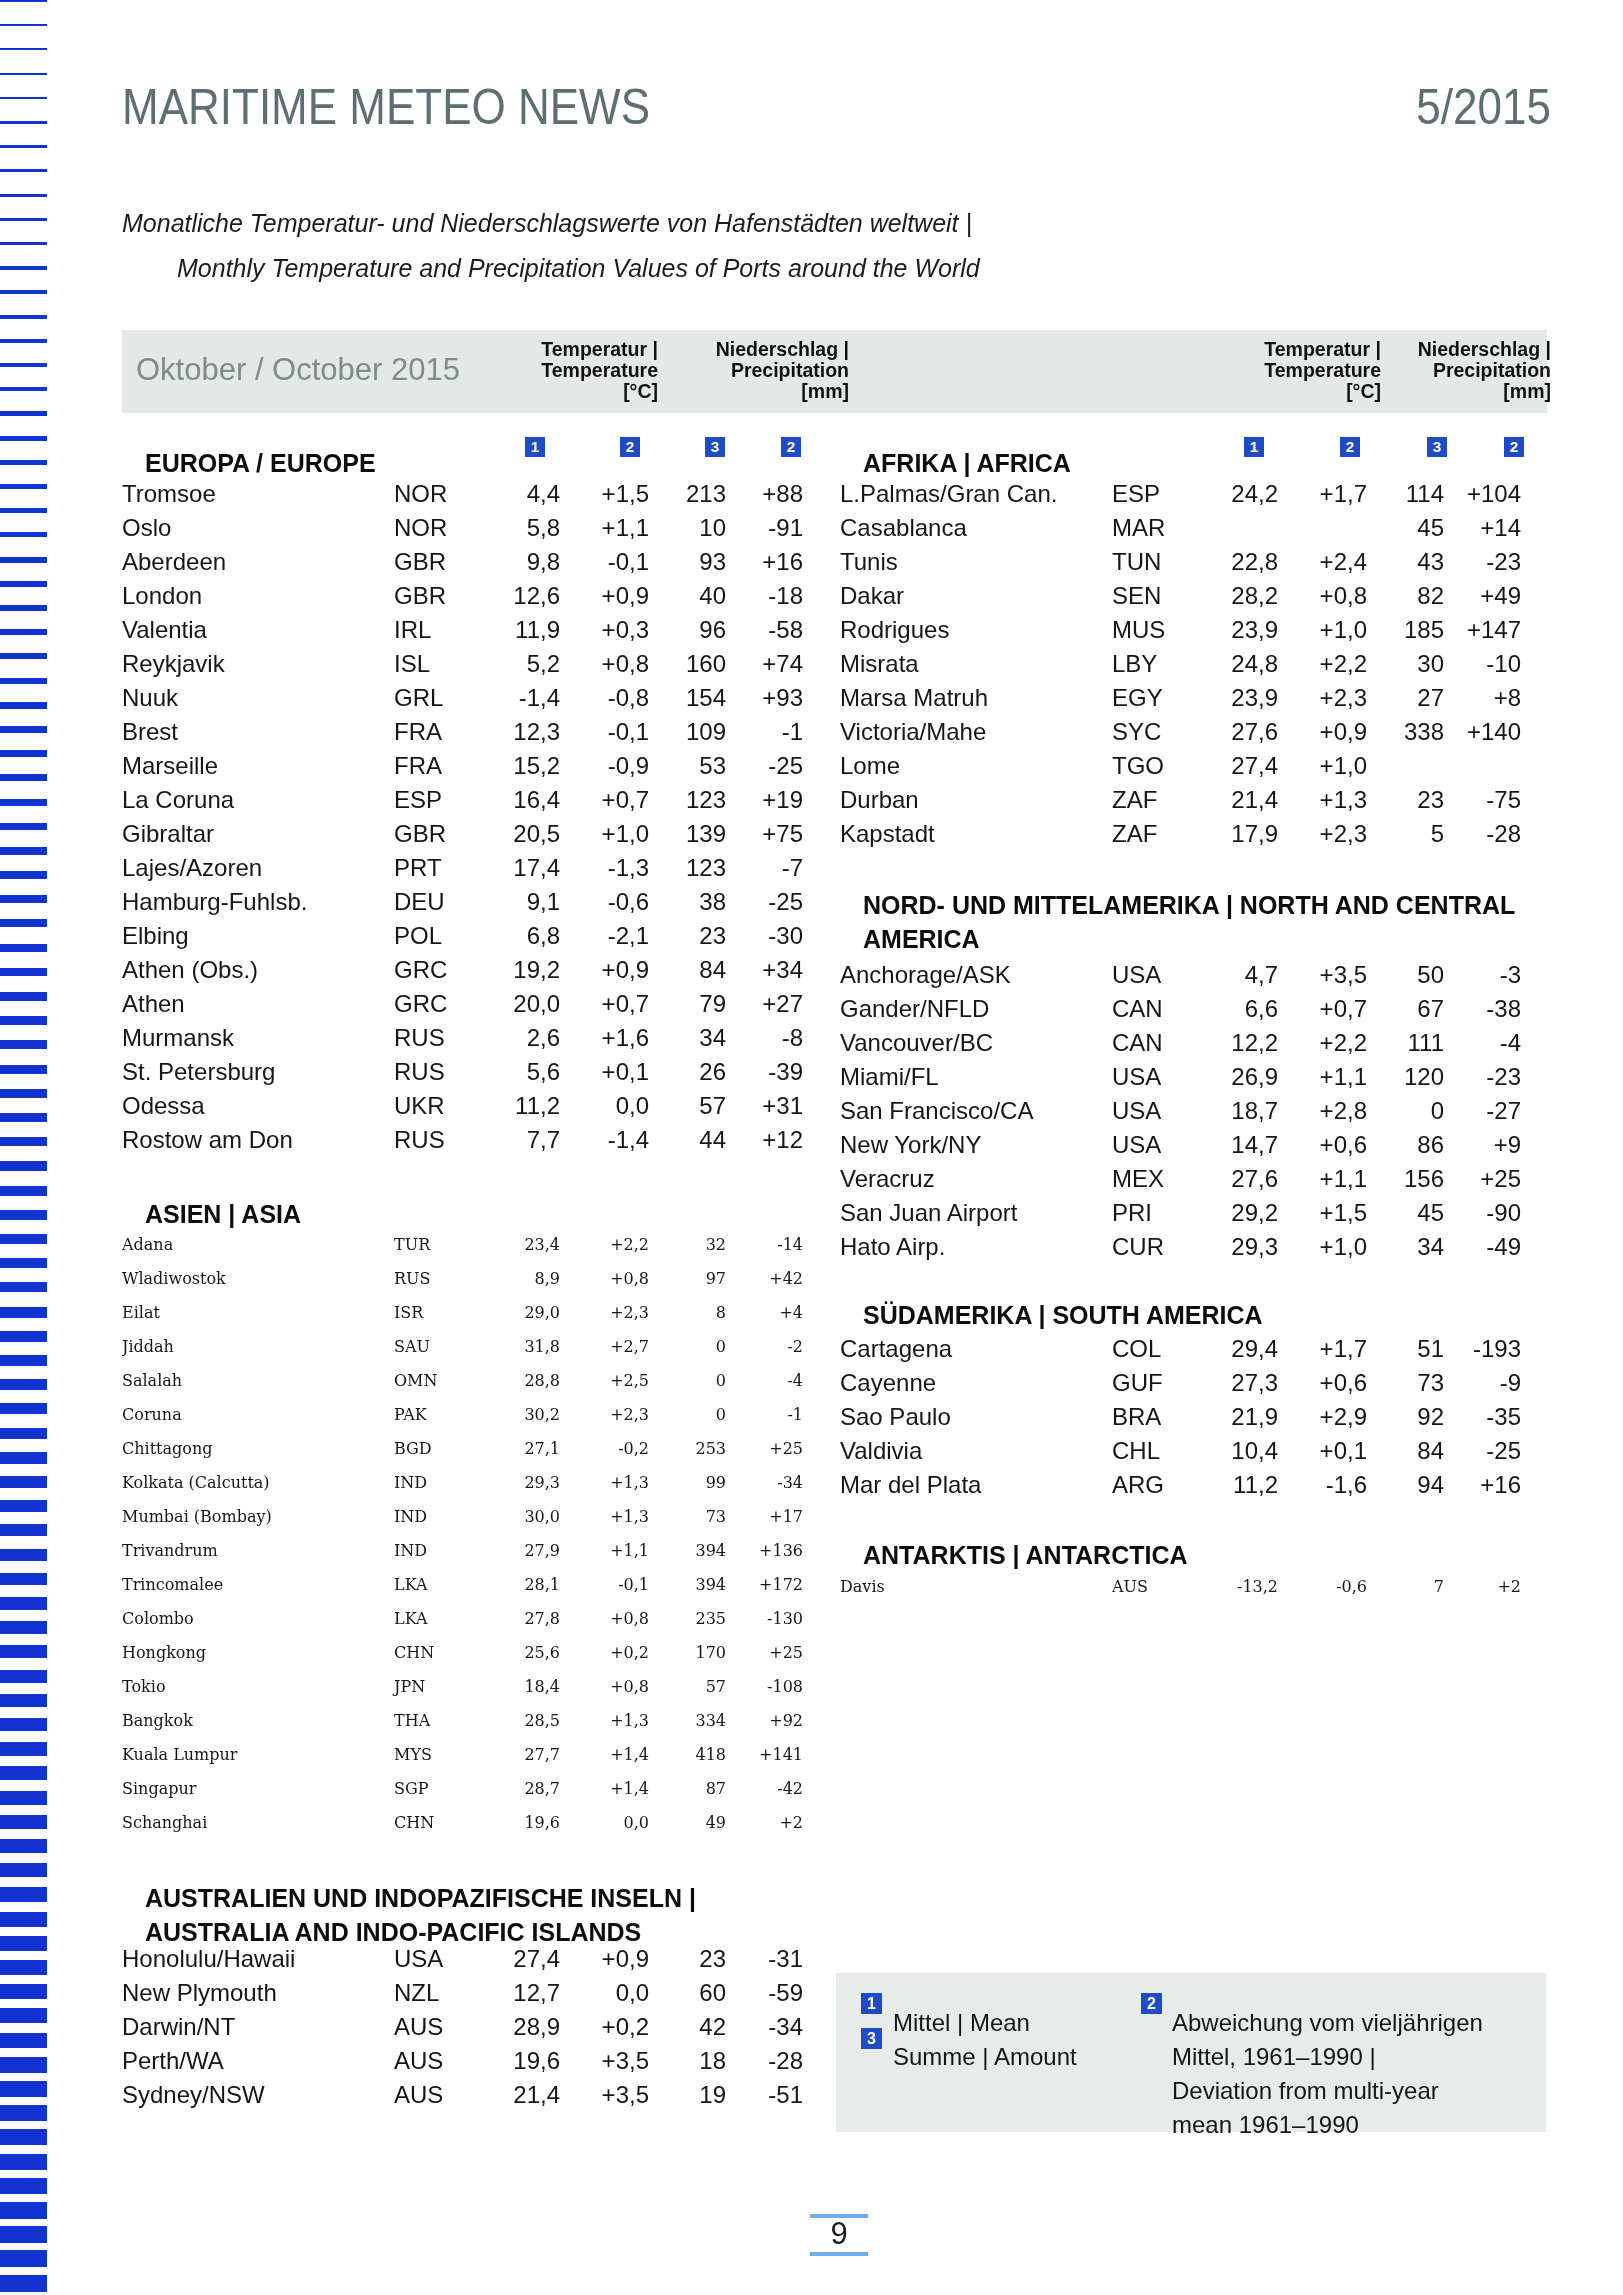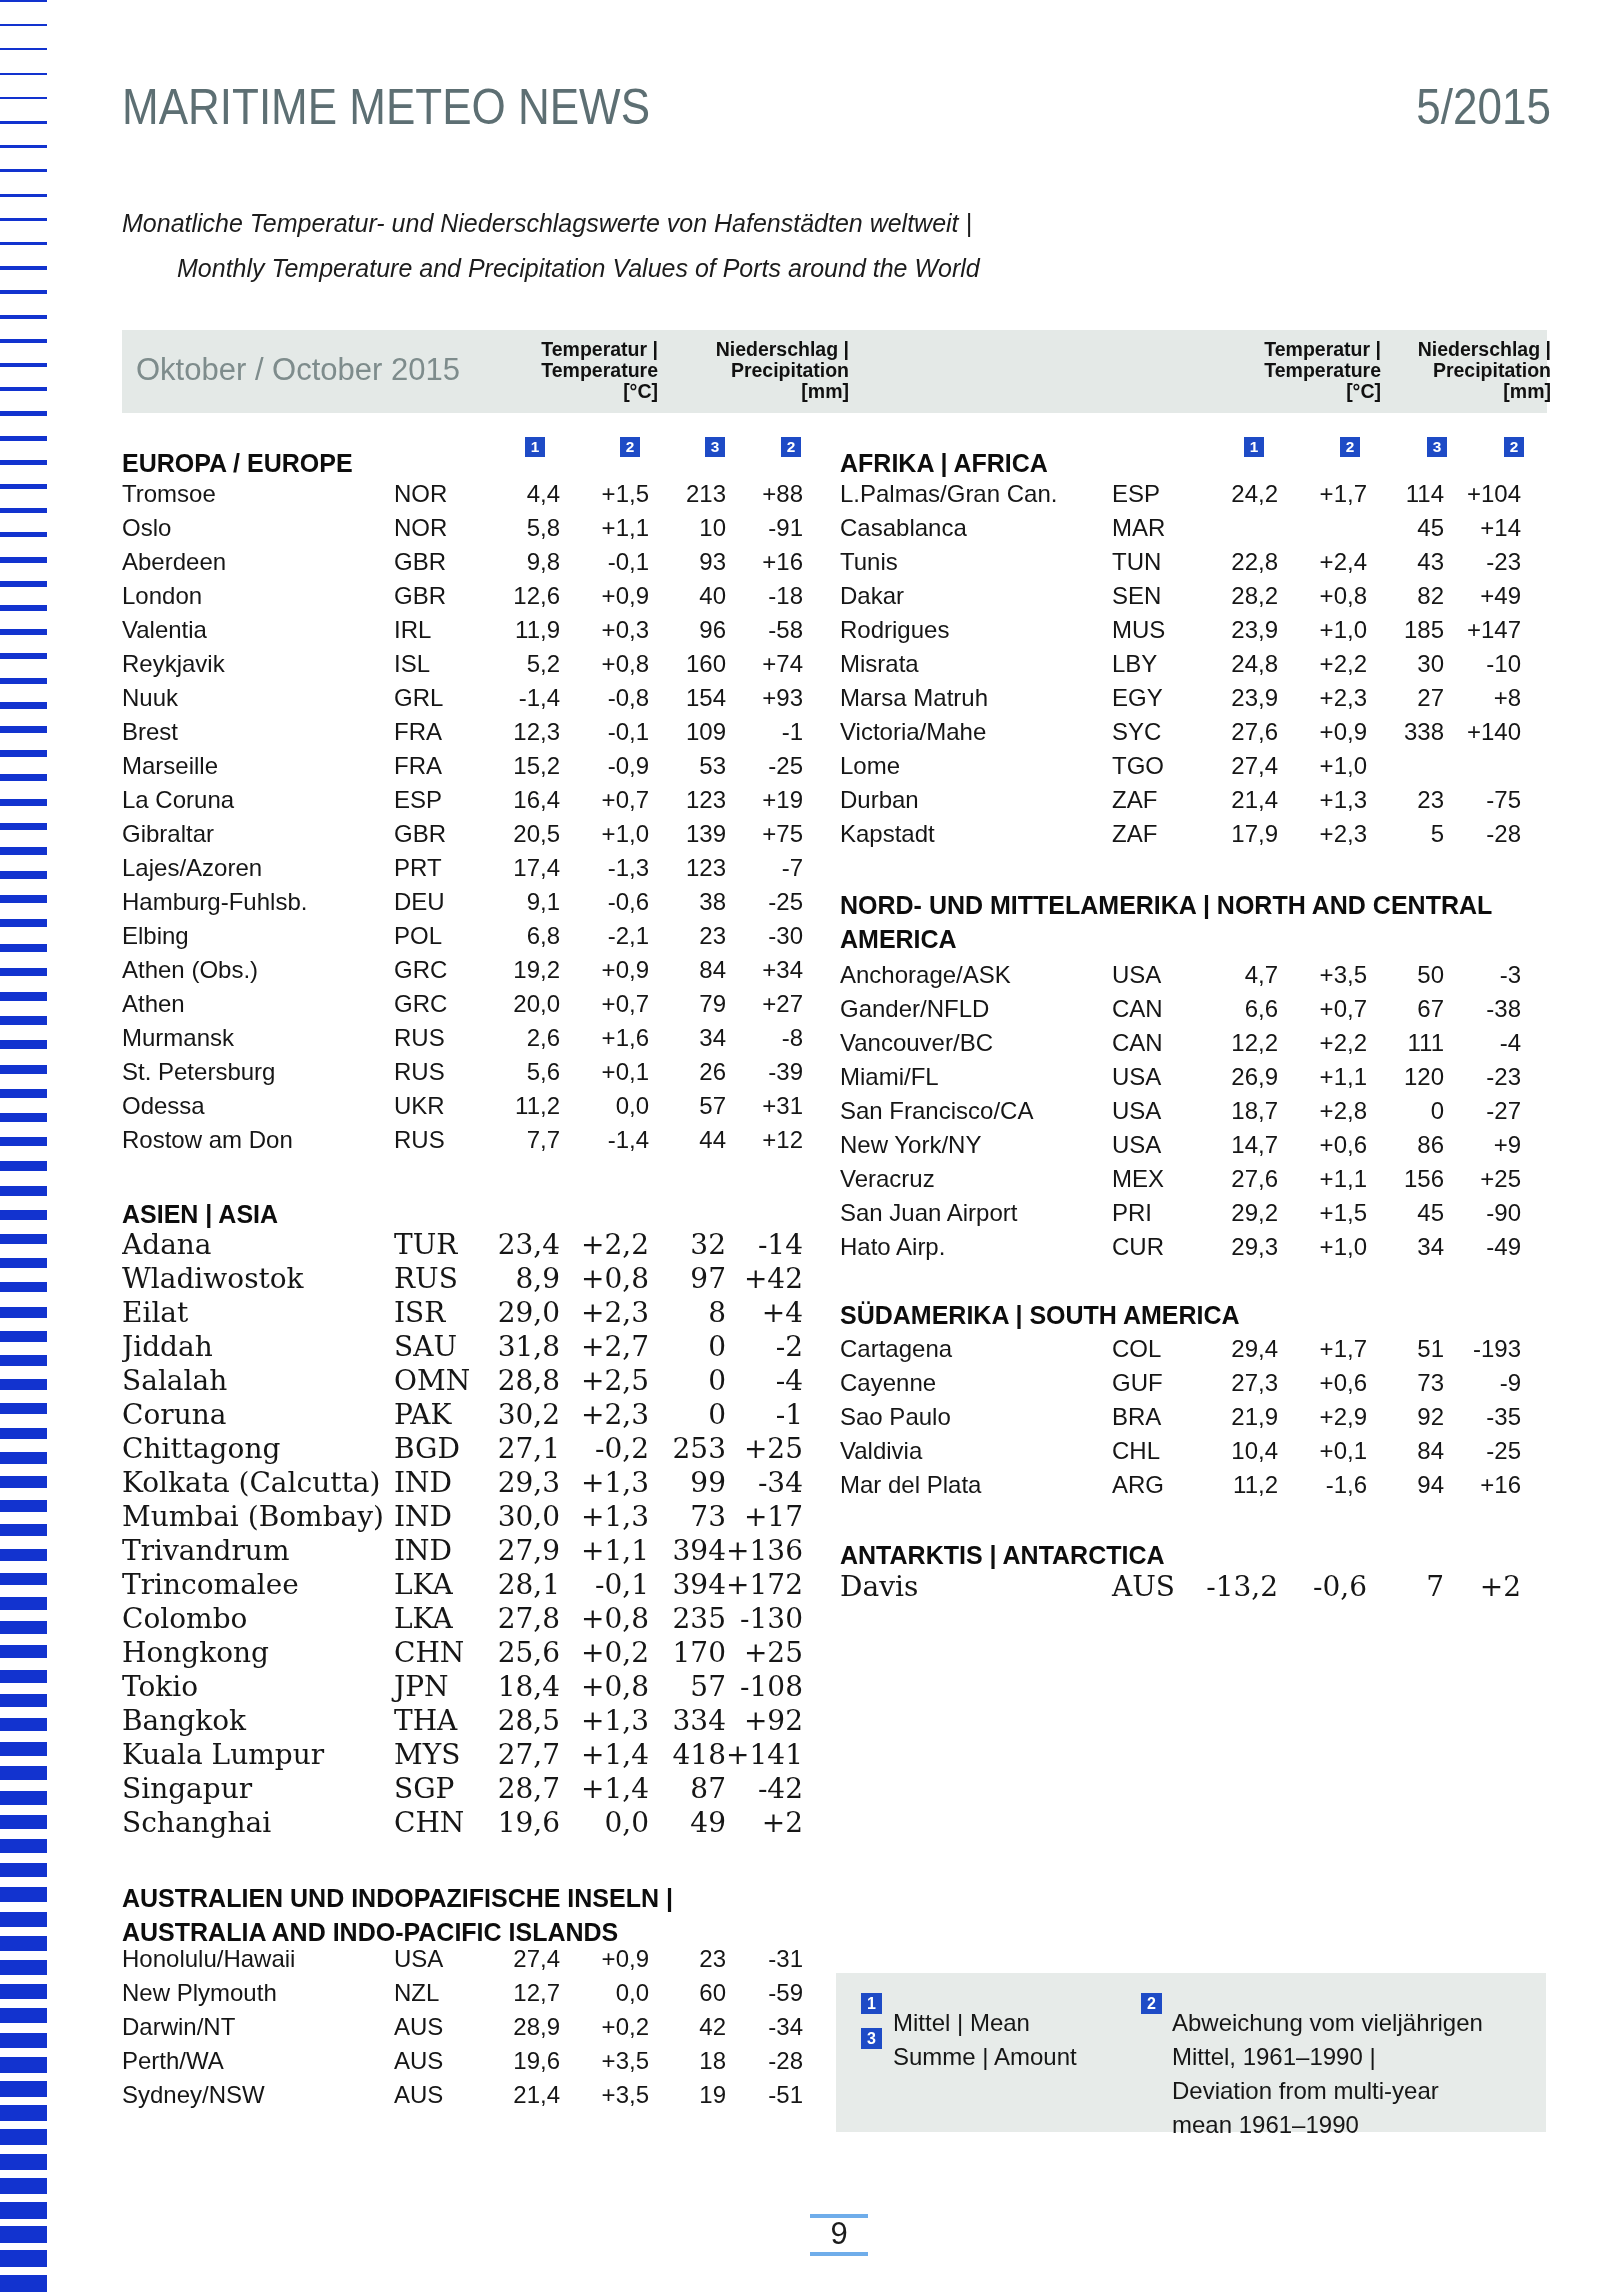--- a/index.html
+++ b/index.html
@@ -21,24 +21,24 @@
   .band{background:#e4e9e7;}
   .month-label{font-size:31px;color:#7e8c8c;white-space:nowrap;}
   .colhead{font-weight:bold;font-size:19.5px;line-height:21px;text-align:right;color:#111;}
 
   
   .marker{position:absolute;width:20px;height:20px;background:#1e4bc6;color:#fff;
           font-weight:bold;font-size:15.4px;line-height:20px;text-align:center;}
 
   
   .section-heading{position:absolute;font-weight:bold;font-size:25px;line-height:32px;
-                   white-space:nowrap;color:#0d0d0d;}
+                   white-space:nowrap;color:#0d0d0d;margin-left:23px;}
   .rows{position:absolute;}
   .trow{display:flex;height:34px;line-height:34px;font-size:24px;}
-  .serif .trow{font-family:"DejaVu Serif","Liberation Serif",serif;font-size:28px;}
+  .serif .trow{font-family:"DejaVu Serif","Liberation Serif",serif;font-size:16px;}
   .c0{width:272px;text-align:left;overflow:hidden;white-space:nowrap;}
   .c1{width:89px;text-align:left;}
   .c2{width:77px;text-align:right;}
   .c3{width:89px;text-align:right;}
   .c4{width:77px;text-align:right;}
   .c5{width:77px;text-align:right;}
 
   
   .legend-box{background:#e7ebe9;}
   .legend-text{font-size:24px;line-height:32px;white-space:nowrap;color:#161616;margin-top:19px;}

